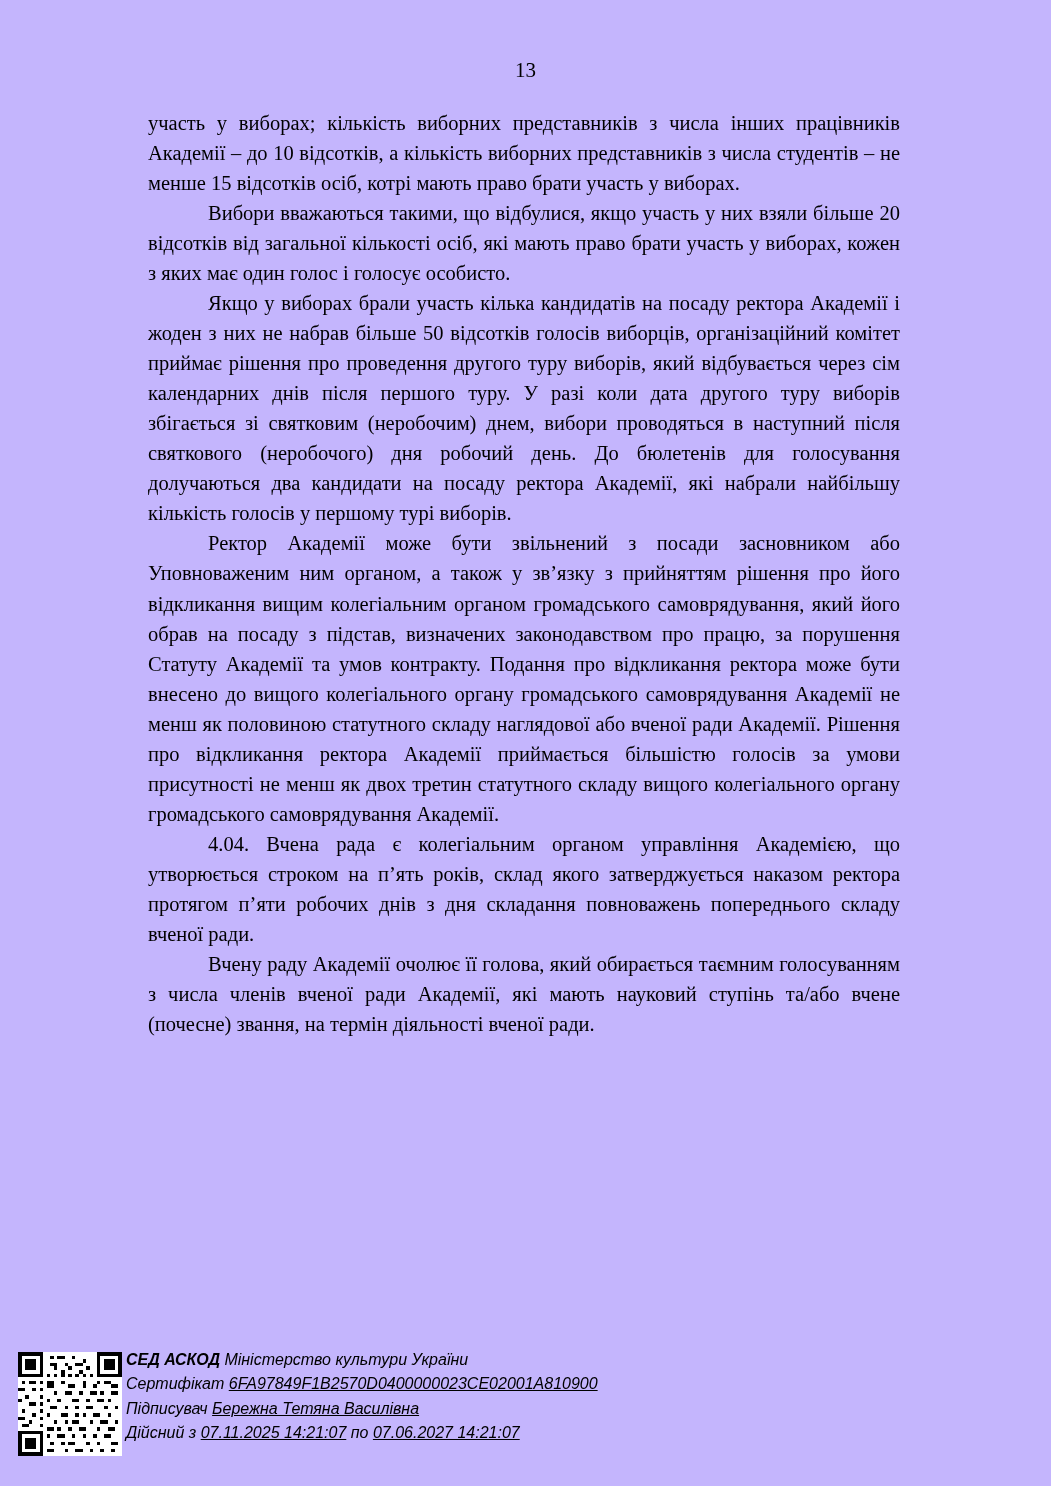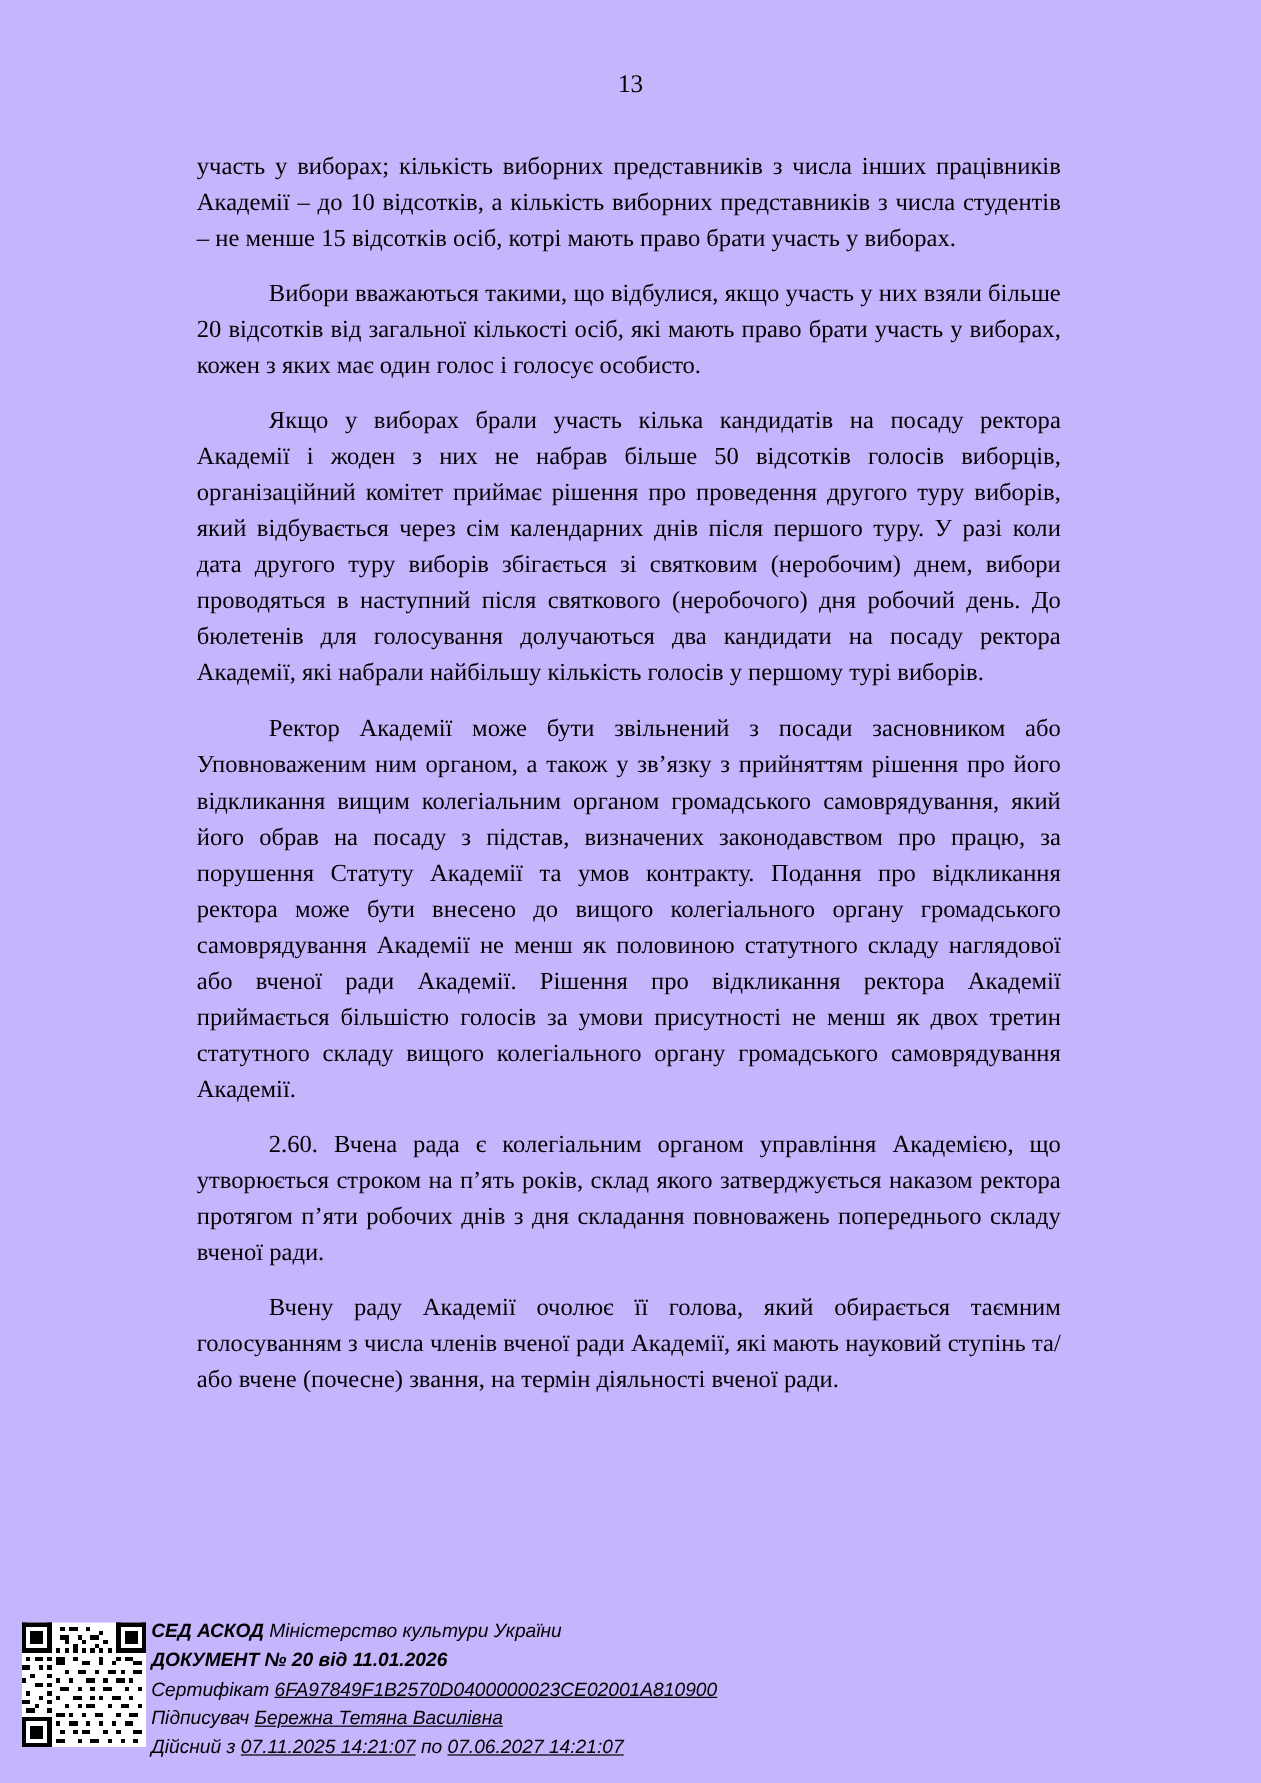--- a/index.html
+++ b/index.html
@@ -30,21 +30,21 @@
     position: absolute;
     top: 108px;
     left: 148px;
     width: 752px;
     font-size: 20.5px;
     line-height: 1.465;
     text-align: justify;
     text-justify: inter-word;
   }
   .body-text p {
-    margin: 16px;
+    margin: 0;
     text-indent: 0;
     text-align: justify;
   }
   .body-text p.indent {
     text-indent: 60px;
   }
   .stamp {
     position: absolute;
     left: 18px;
     top: 1348px;
@@ -79,21 +79,21 @@
 
 <div class="page">
 
   <div class="page-number">13</div>
 
   <div class="body-text">
     <p>участь у виборах; кількість виборних представників з числа інших працівників Академії – до 10 відсотків, а кількість виборних представників з числа студентів – не менше 15 відсотків осіб, котрі мають право брати участь у виборах.</p>
     <p class="indent">Вибори вважаються такими, що відбулися, якщо участь у них взяли більше 20 відсотків від загальної кількості осіб, які мають право брати участь у виборах, кожен з яких має один голос і голосує особисто.</p>
     <p class="indent">Якщо у виборах брали участь кілька кандидатів на посаду ректора Академії і жоден з них не набрав більше 50 відсотків голосів виборців, організаційний комітет приймає рішення про проведення другого туру виборів, який відбувається через сім календарних днів після першого туру. У разі коли дата другого туру виборів збігається зі святковим (неробочим) днем, вибори проводяться в наступний після святкового (неробочого) дня робочий день. До бюлетенів для голосування долучаються два кандидати на посаду ректора Академії, які набрали найбільшу кількість голосів у першому турі виборів.</p>
     <p class="indent">Ректор Академії може бути звільнений з посади засновником або Уповноваженим ним органом, а також у зв’язку з прийняттям рішення про його відкликання вищим колегіальним органом громадського самоврядування, який його обрав на посаду з підстав, визначених законодавством про працю, за порушення Статуту Академії та умов контракту. Подання про відкликання ректора може бути внесено до вищого колегіального органу громадського самоврядування Академії не менш як половиною статутного складу наглядової або вченої ради Академії. Рішення про відкликання ректора Академії приймається більшістю голосів за умови присутності не менш як двох третин статутного складу вищого колегіального органу громадського самоврядування Академії.</p>
-    <p class="indent">2.60. Вчена рада є колегіальним органом управління Академією, що утворюється строком на п’ять років, склад якого затверджується наказом ректора протягом п’яти робочих днів з дня складання повноважень попереднього складу вченої ради.</p>
+    <p class="indent">4.04. Вчена рада є колегіальним органом управління Академією, що утворюється строком на п’ять років, склад якого затверджується наказом ректора протягом п’яти робочих днів з дня складання повноважень попереднього складу вченої ради.</p>
     <p class="indent">Вчену раду Академії очолює її голова, який обирається таємним голосуванням з числа членів вченої ради Академії, які мають науковий ступінь та/або вчене (почесне) звання, на термін діяльності вченої ради.</p>
   </div>
 
   <div class="stamp">
 
     <div class="qr">
       <svg width="104" height="104" viewBox="0 0 29 29" shape-rendering="crispEdges">
         <rect width="29" height="29" fill="#ffffff"></rect>
         <g fill="#000000">
 
@@ -219,21 +219,20 @@
             <rect x="26" y="9" width="1" height="1"></rect>
         </g>
       </svg>
     </div>
 
     <div class="stamp-text">
       <span class="row">
         <span class="b">СЕД АСКОД</span>
         <span>Міністерство культури України</span>
       </span>
-      <span class="row b">ДОКУМЕНТ № 20 від 11.01.2026</span>
       <span class="row">
         <span>Сертифікат</span>
         <span class="u">6FA97849F1B2570D0400000023CE02001A810900</span>
       </span>
       <span class="row">
         <span>Підписувач</span>
         <span class="u">Бережна Тетяна Василівна</span>
       </span>
       <span class="row">
         <span>Дійсний з</span>

